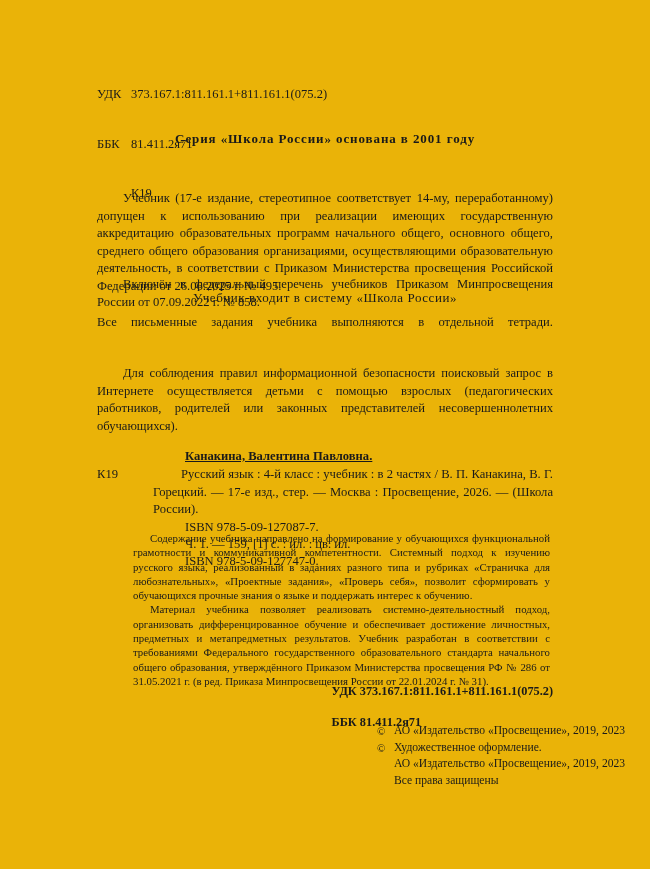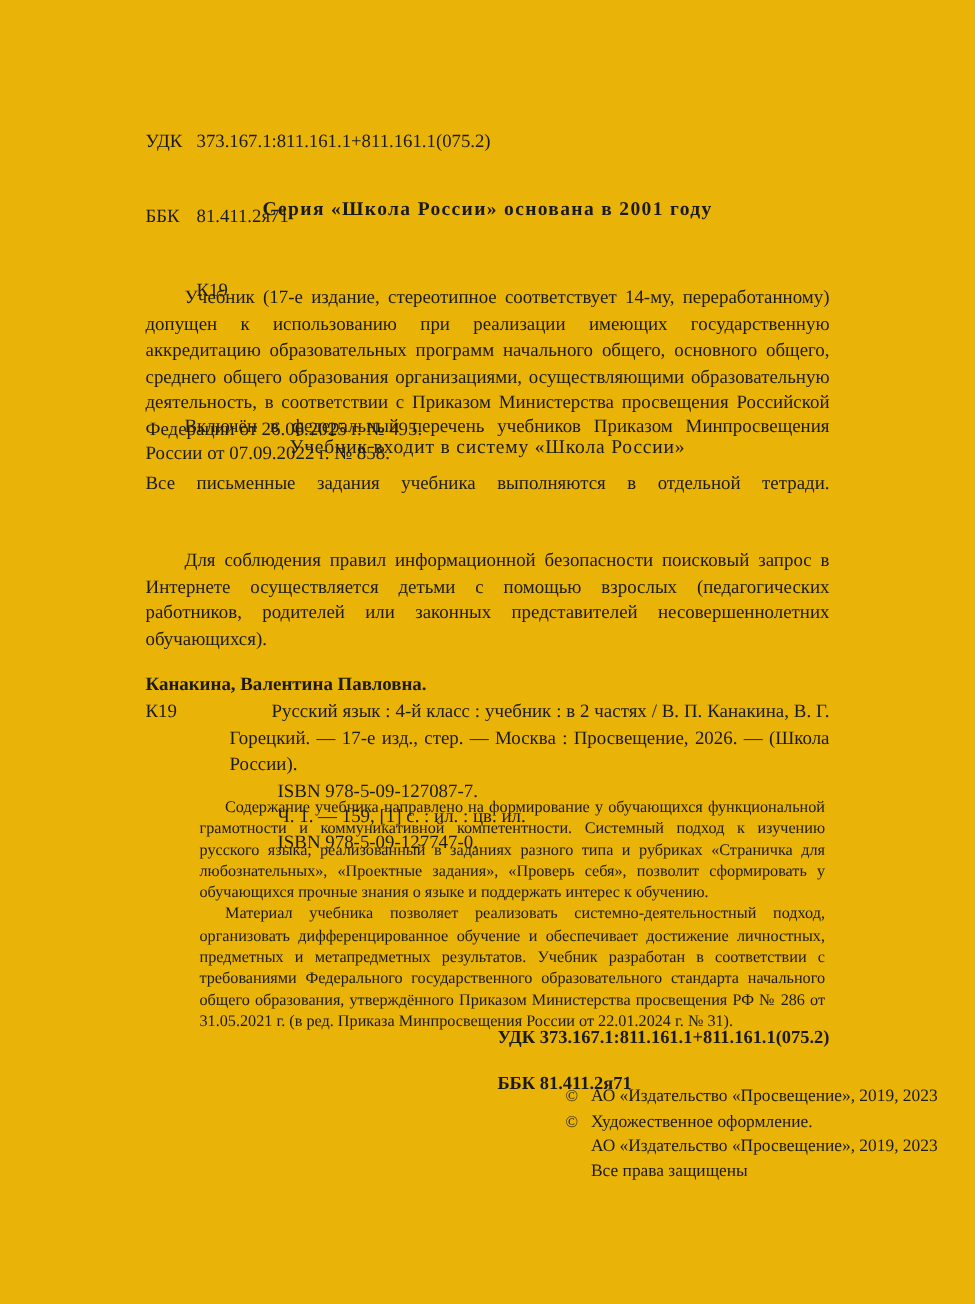--- a/index.html
+++ b/index.html
@@ -104,20 +104,22 @@
   .biblio {
     position: absolute;
     left: 97px;
     top: 448px;
     width: 456px;
     font-size: 12.6px;
     line-height: 17.4px;
   }
   .biblio-author {
     font-weight: bold;
+    margin-left: 88px;
+    text-decoration: underline;
   }
   .biblio-main {
     position: relative;
     margin-top: 1px;
   }
   .biblio-cutter {
     position: absolute;
     left: 0;
     top: 0;
     width: 60px;

